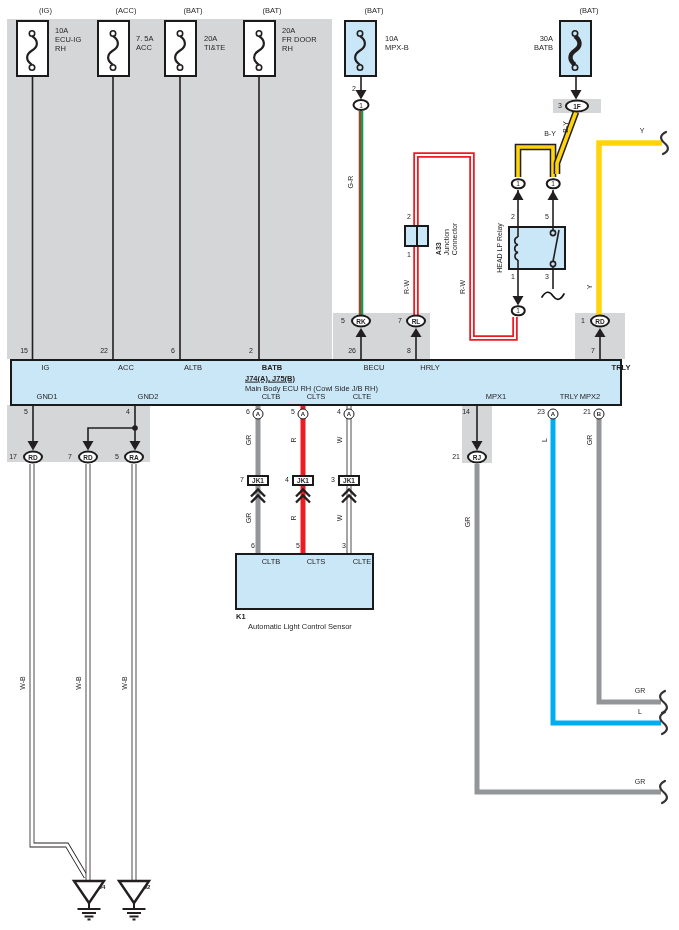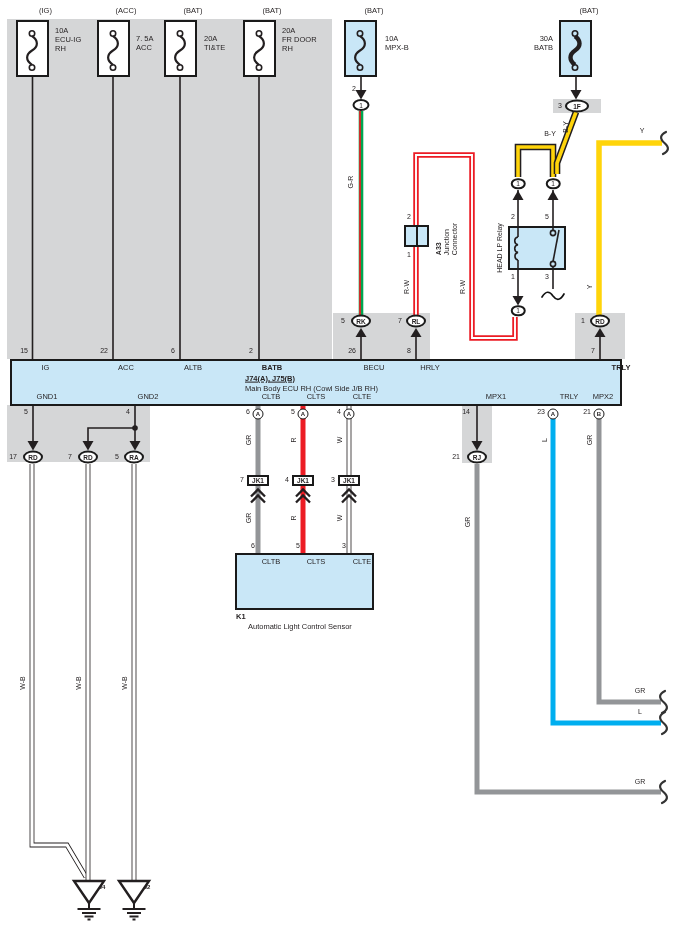--- a/index.html
+++ b/index.html
@@ -247,21 +247,21 @@
   <span class="lbl cl" style="left:417px;top:368px;">HRLY</span>
   <span class="lbl cl" style="left:608px;top:368px;font-weight:bold;">TRLY</span>
 
   <span class="lbl cl" style="left:34px;top:397px;">GND1</span>
   <span class="lbl cl" style="left:135px;top:397px;">GND2</span>
   <span class="lbl cl" style="left:258px;top:397px;">CLTB</span>
   <span class="lbl cl" style="left:303px;top:397px;">CLTS</span>
   <span class="lbl cl" style="left:349px;top:397px;">CLTE</span>
   <span class="lbl cl" style="left:483px;top:397px;">MPX1</span>
   <span class="lbl cl" style="left:556px;top:397px;">TRLY</span>
-  <span class="lbl cl" style="left:590px;top:397px;">MPX2</span>
+  <span class="lbl cl" style="left:577px;top:397px;">MPX2</span>
 
   <span class="lbl num" style="left:8px;top:412px;">5</span>
   <span class="lbl num" style="left:110px;top:412px;">4</span>
   <span class="lbl num" style="left:230px;top:412px;">6</span>
   <span class="lbl num" style="left:275px;top:412px;">5</span>
   <span class="lbl num" style="left:321px;top:412px;">4</span>
   <span class="lbl num" style="left:450px;top:412px;">14</span>
   <span class="lbl num" style="left:525px;top:412px;">23</span>
   <span class="lbl num" style="left:571px;top:412px;">21</span>
 

